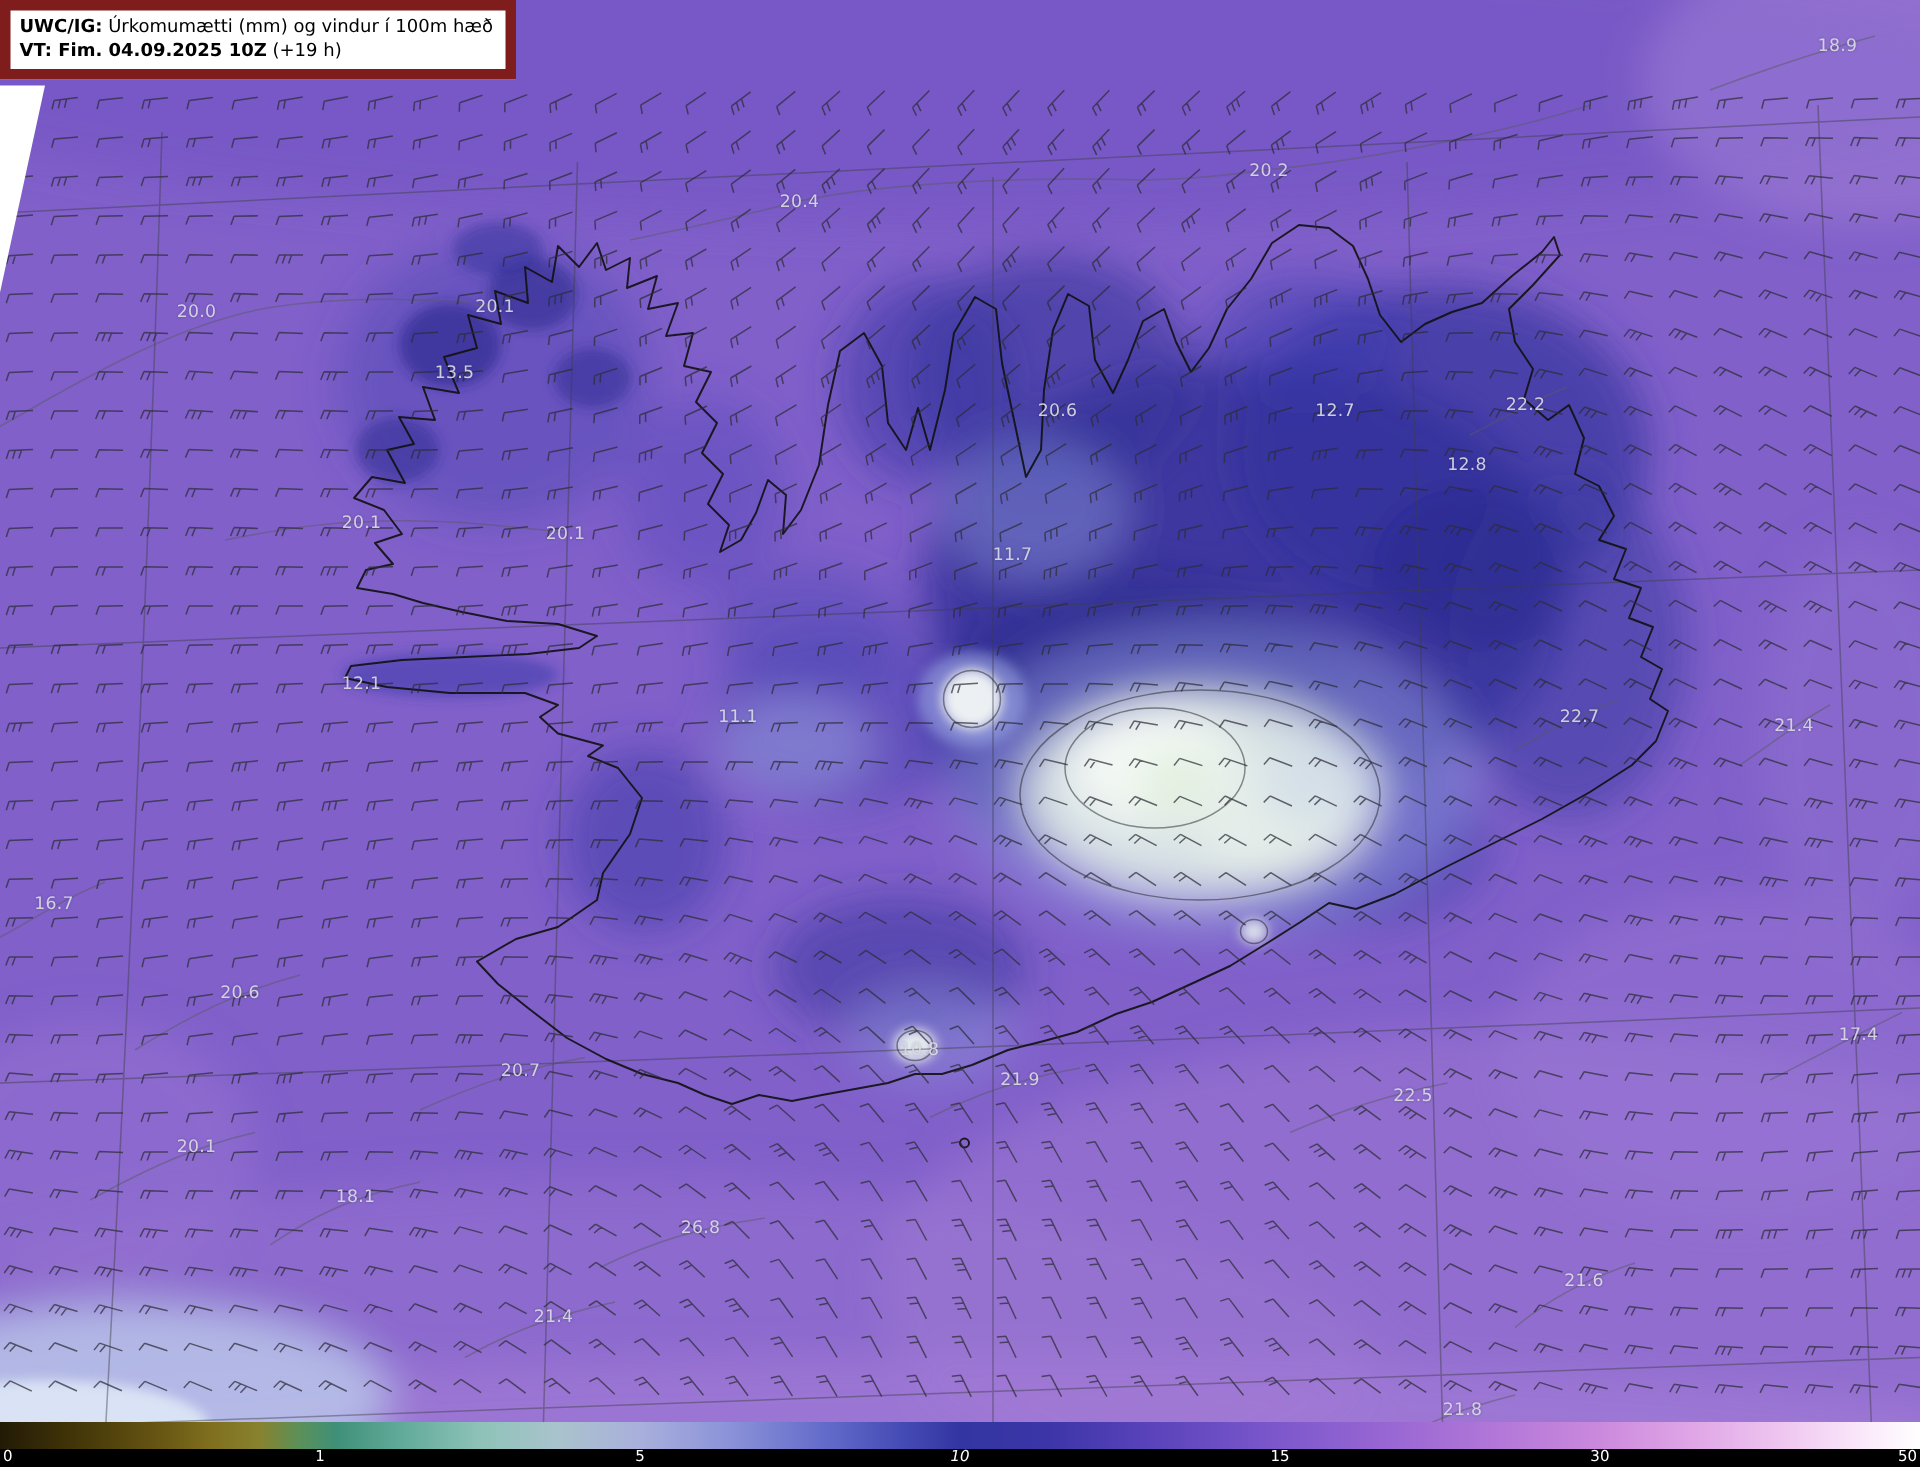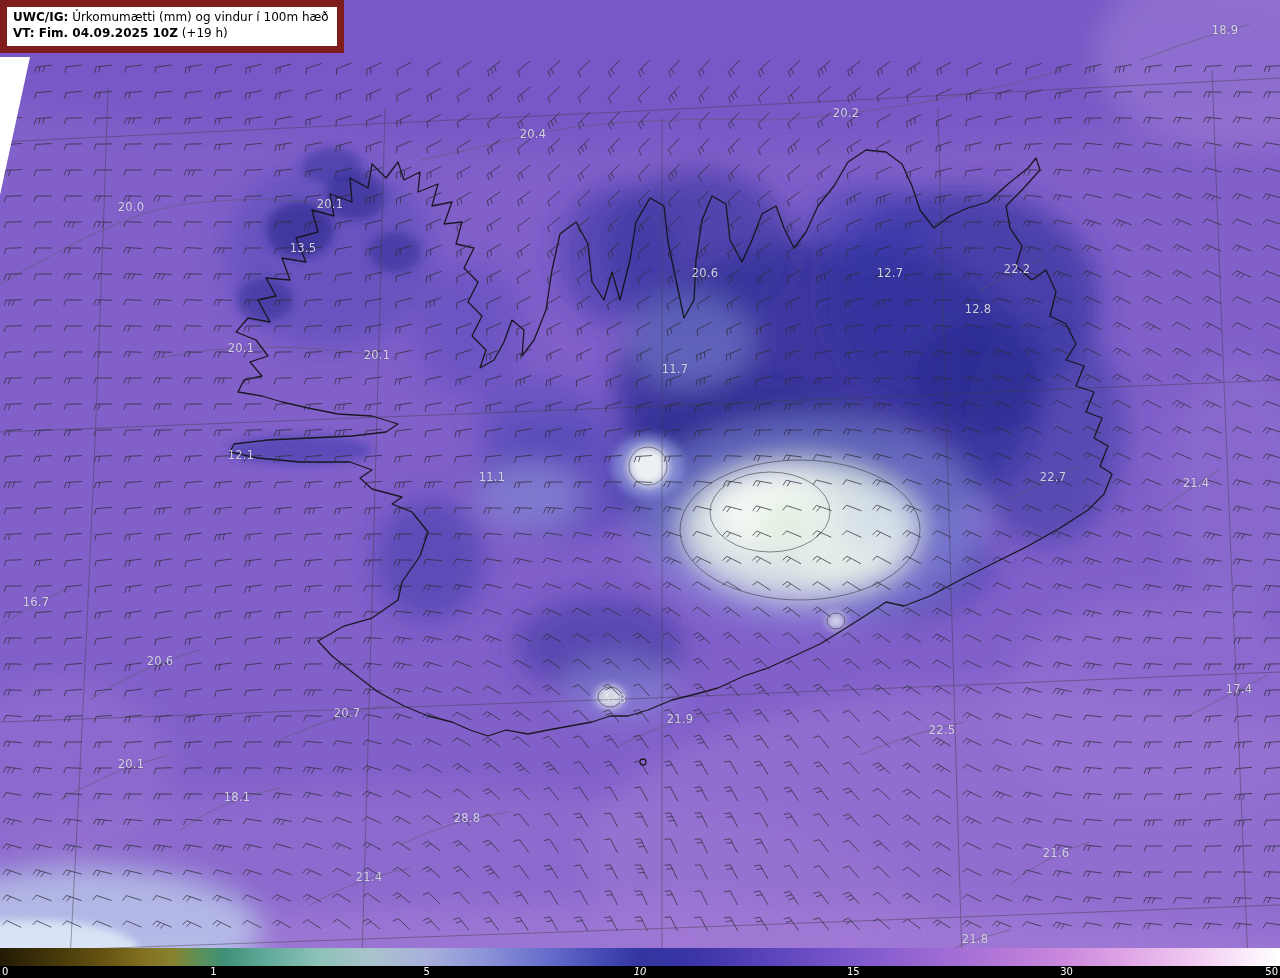--- a/index.html
+++ b/index.html
@@ -157,21 +157,21 @@
       <div class="map-label" style="left: 1196px; top: 483px;">21.4</div>
       <div class="map-label" style="left: 36px; top: 602px;">16.7</div>
       <div class="map-label" style="left: 160px; top: 661px;">20.6</div>
       <div class="map-label" style="left: 347px; top: 713px;">20.7</div>
       <div class="map-label" style="left: 613px; top: 699px;">10.8</div>
       <div class="map-label" style="left: 680px; top: 719px;">21.9</div>
       <div class="map-label" style="left: 925px; top: 730px; margin-left: 17px;">22.5</div>
       <div class="map-label" style="left: 1239px; top: 689px;">17.4</div>
       <div class="map-label" style="left: 131px; top: 764px;">20.1</div>
       <div class="map-label" style="left: 237px; top: 797px;">18.1</div>
-      <div class="map-label" style="left: 467px; top: 818px;">28.8</div>
+      <div class="map-label" style="left: 467px; top: 818px;">26.8</div>
       <div class="map-label" style="left: 369px; top: 877px;">21.4</div>
       <div class="map-label" style="left: 1056px; top: 853px;">21.6</div>
       <div class="map-label" style="left: 975px; top: 939px;">21.8</div>
     </div>
 
   <div class="title-box">
     <div>
       <span class="bold">UWC/IG:</span>
       <span>Úrkomumætti (mm) og vindur í 100m hæð</span>
     </div>

